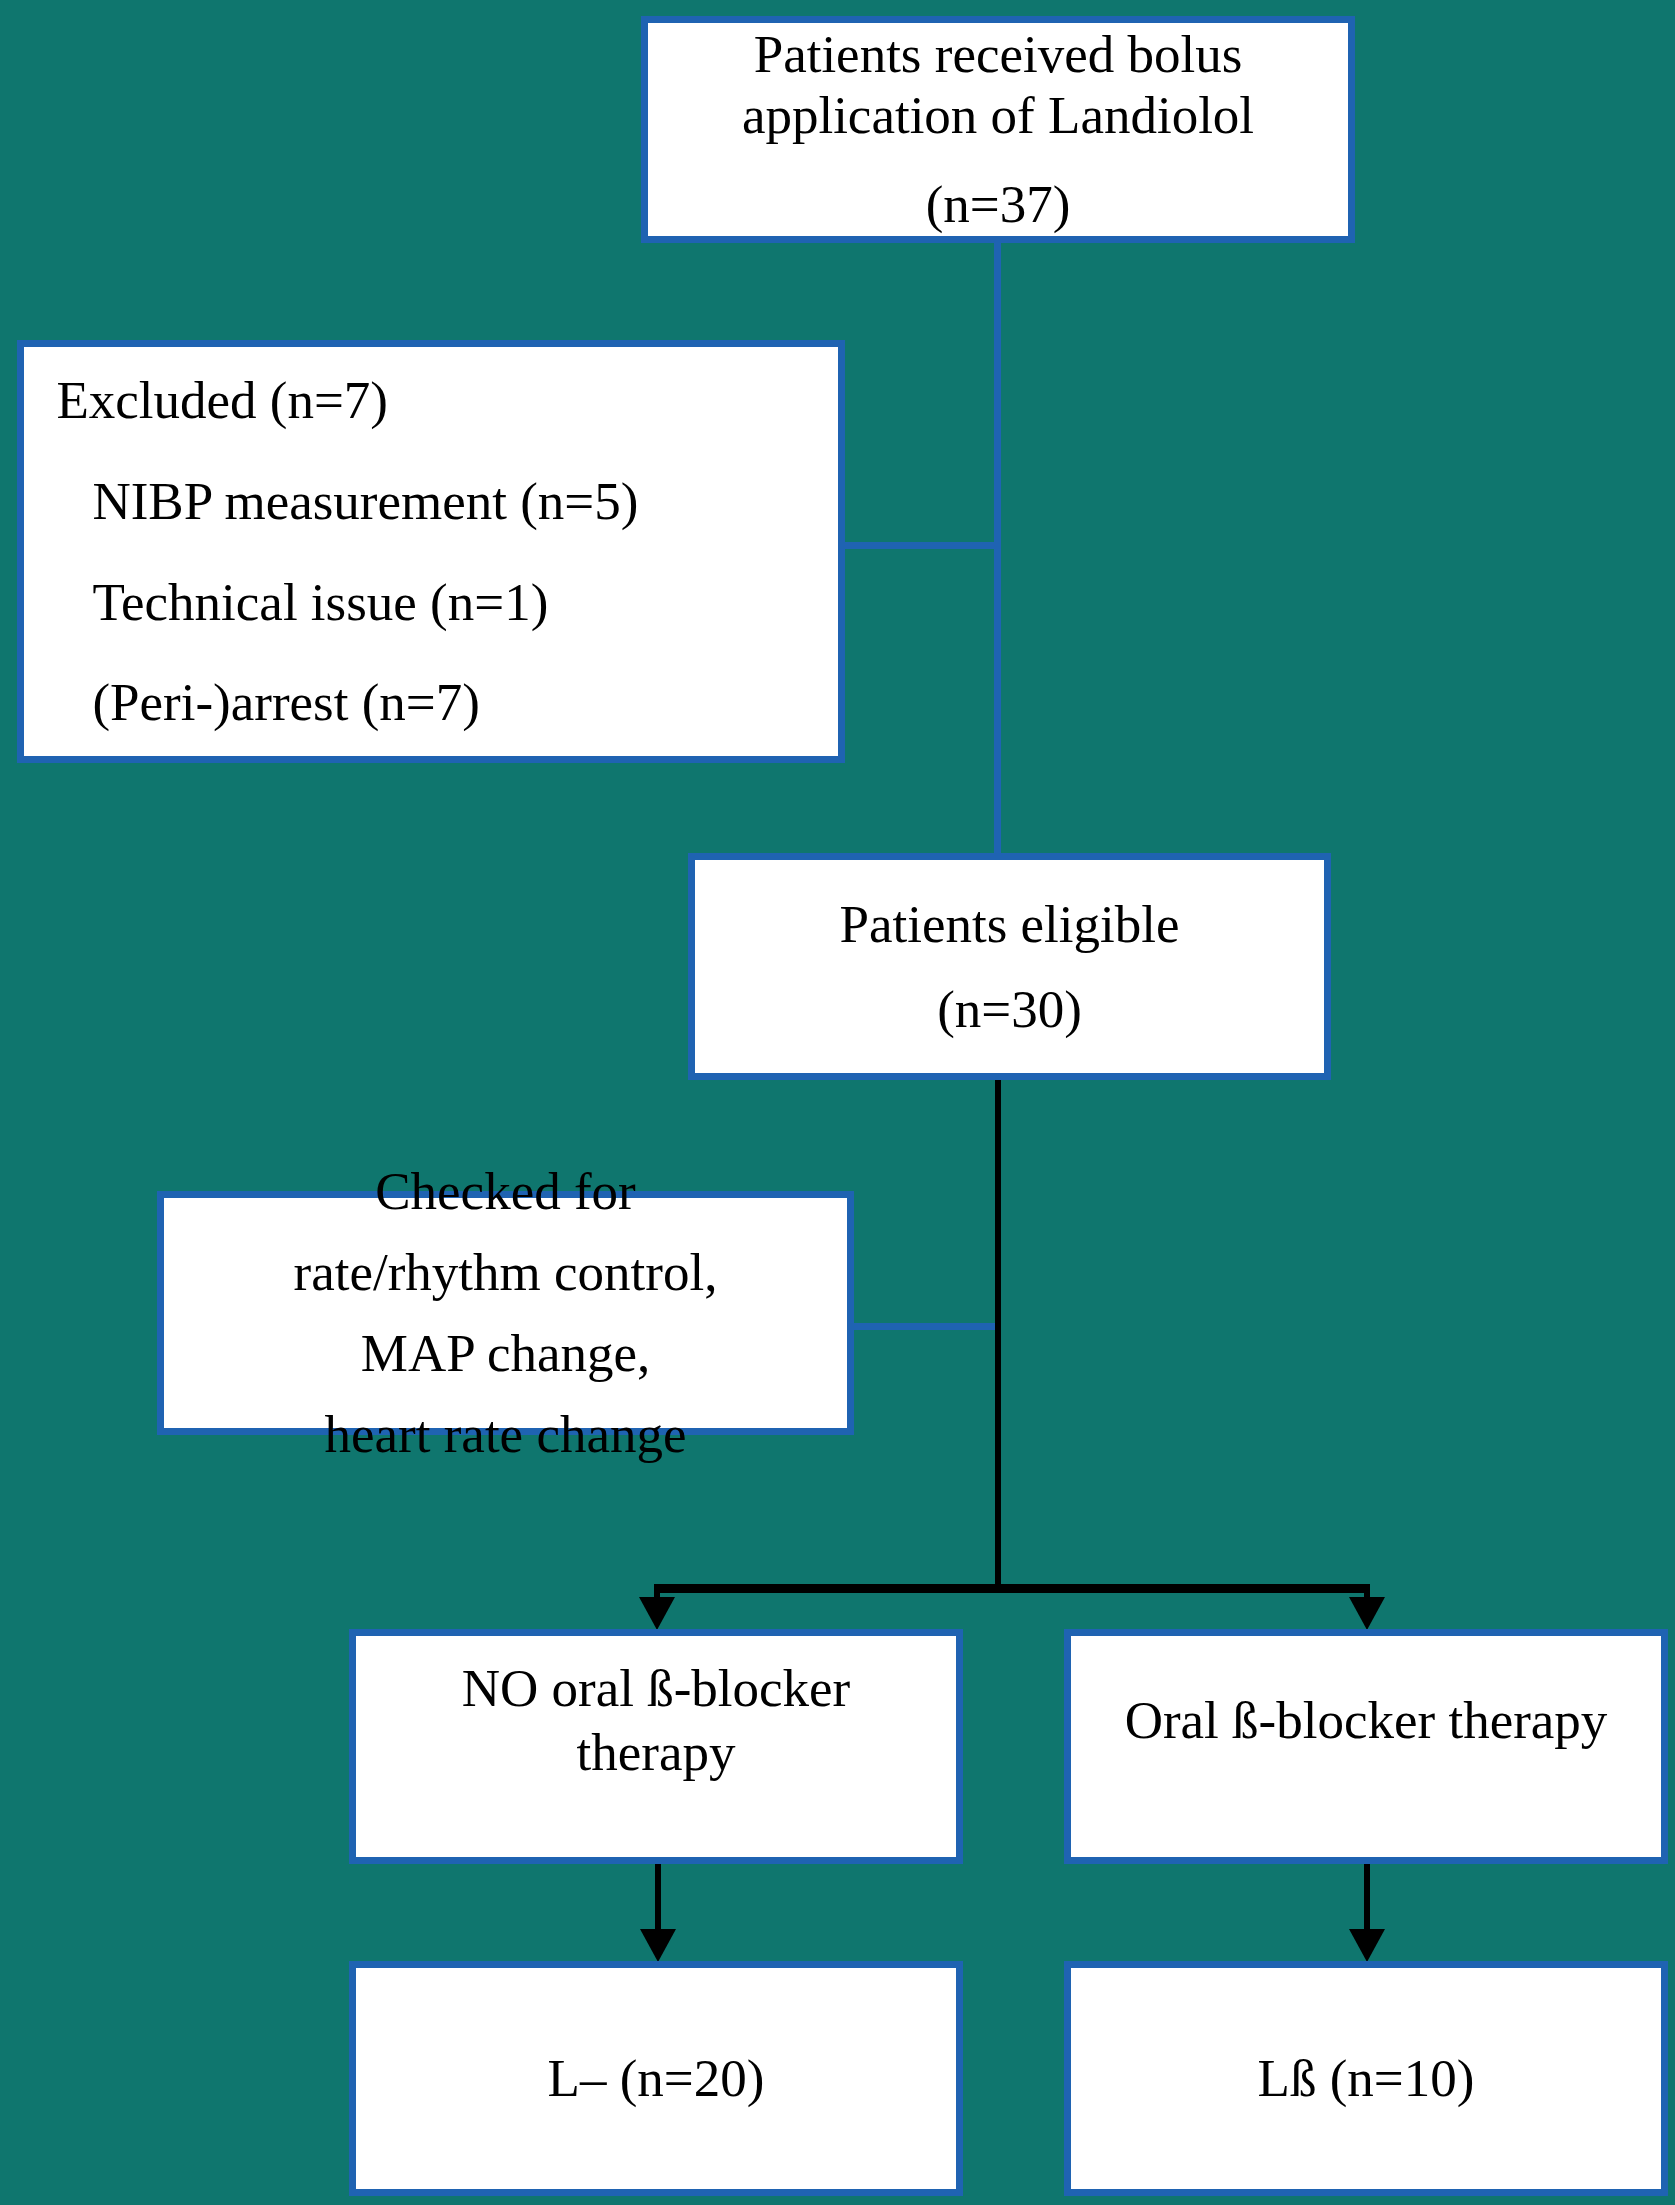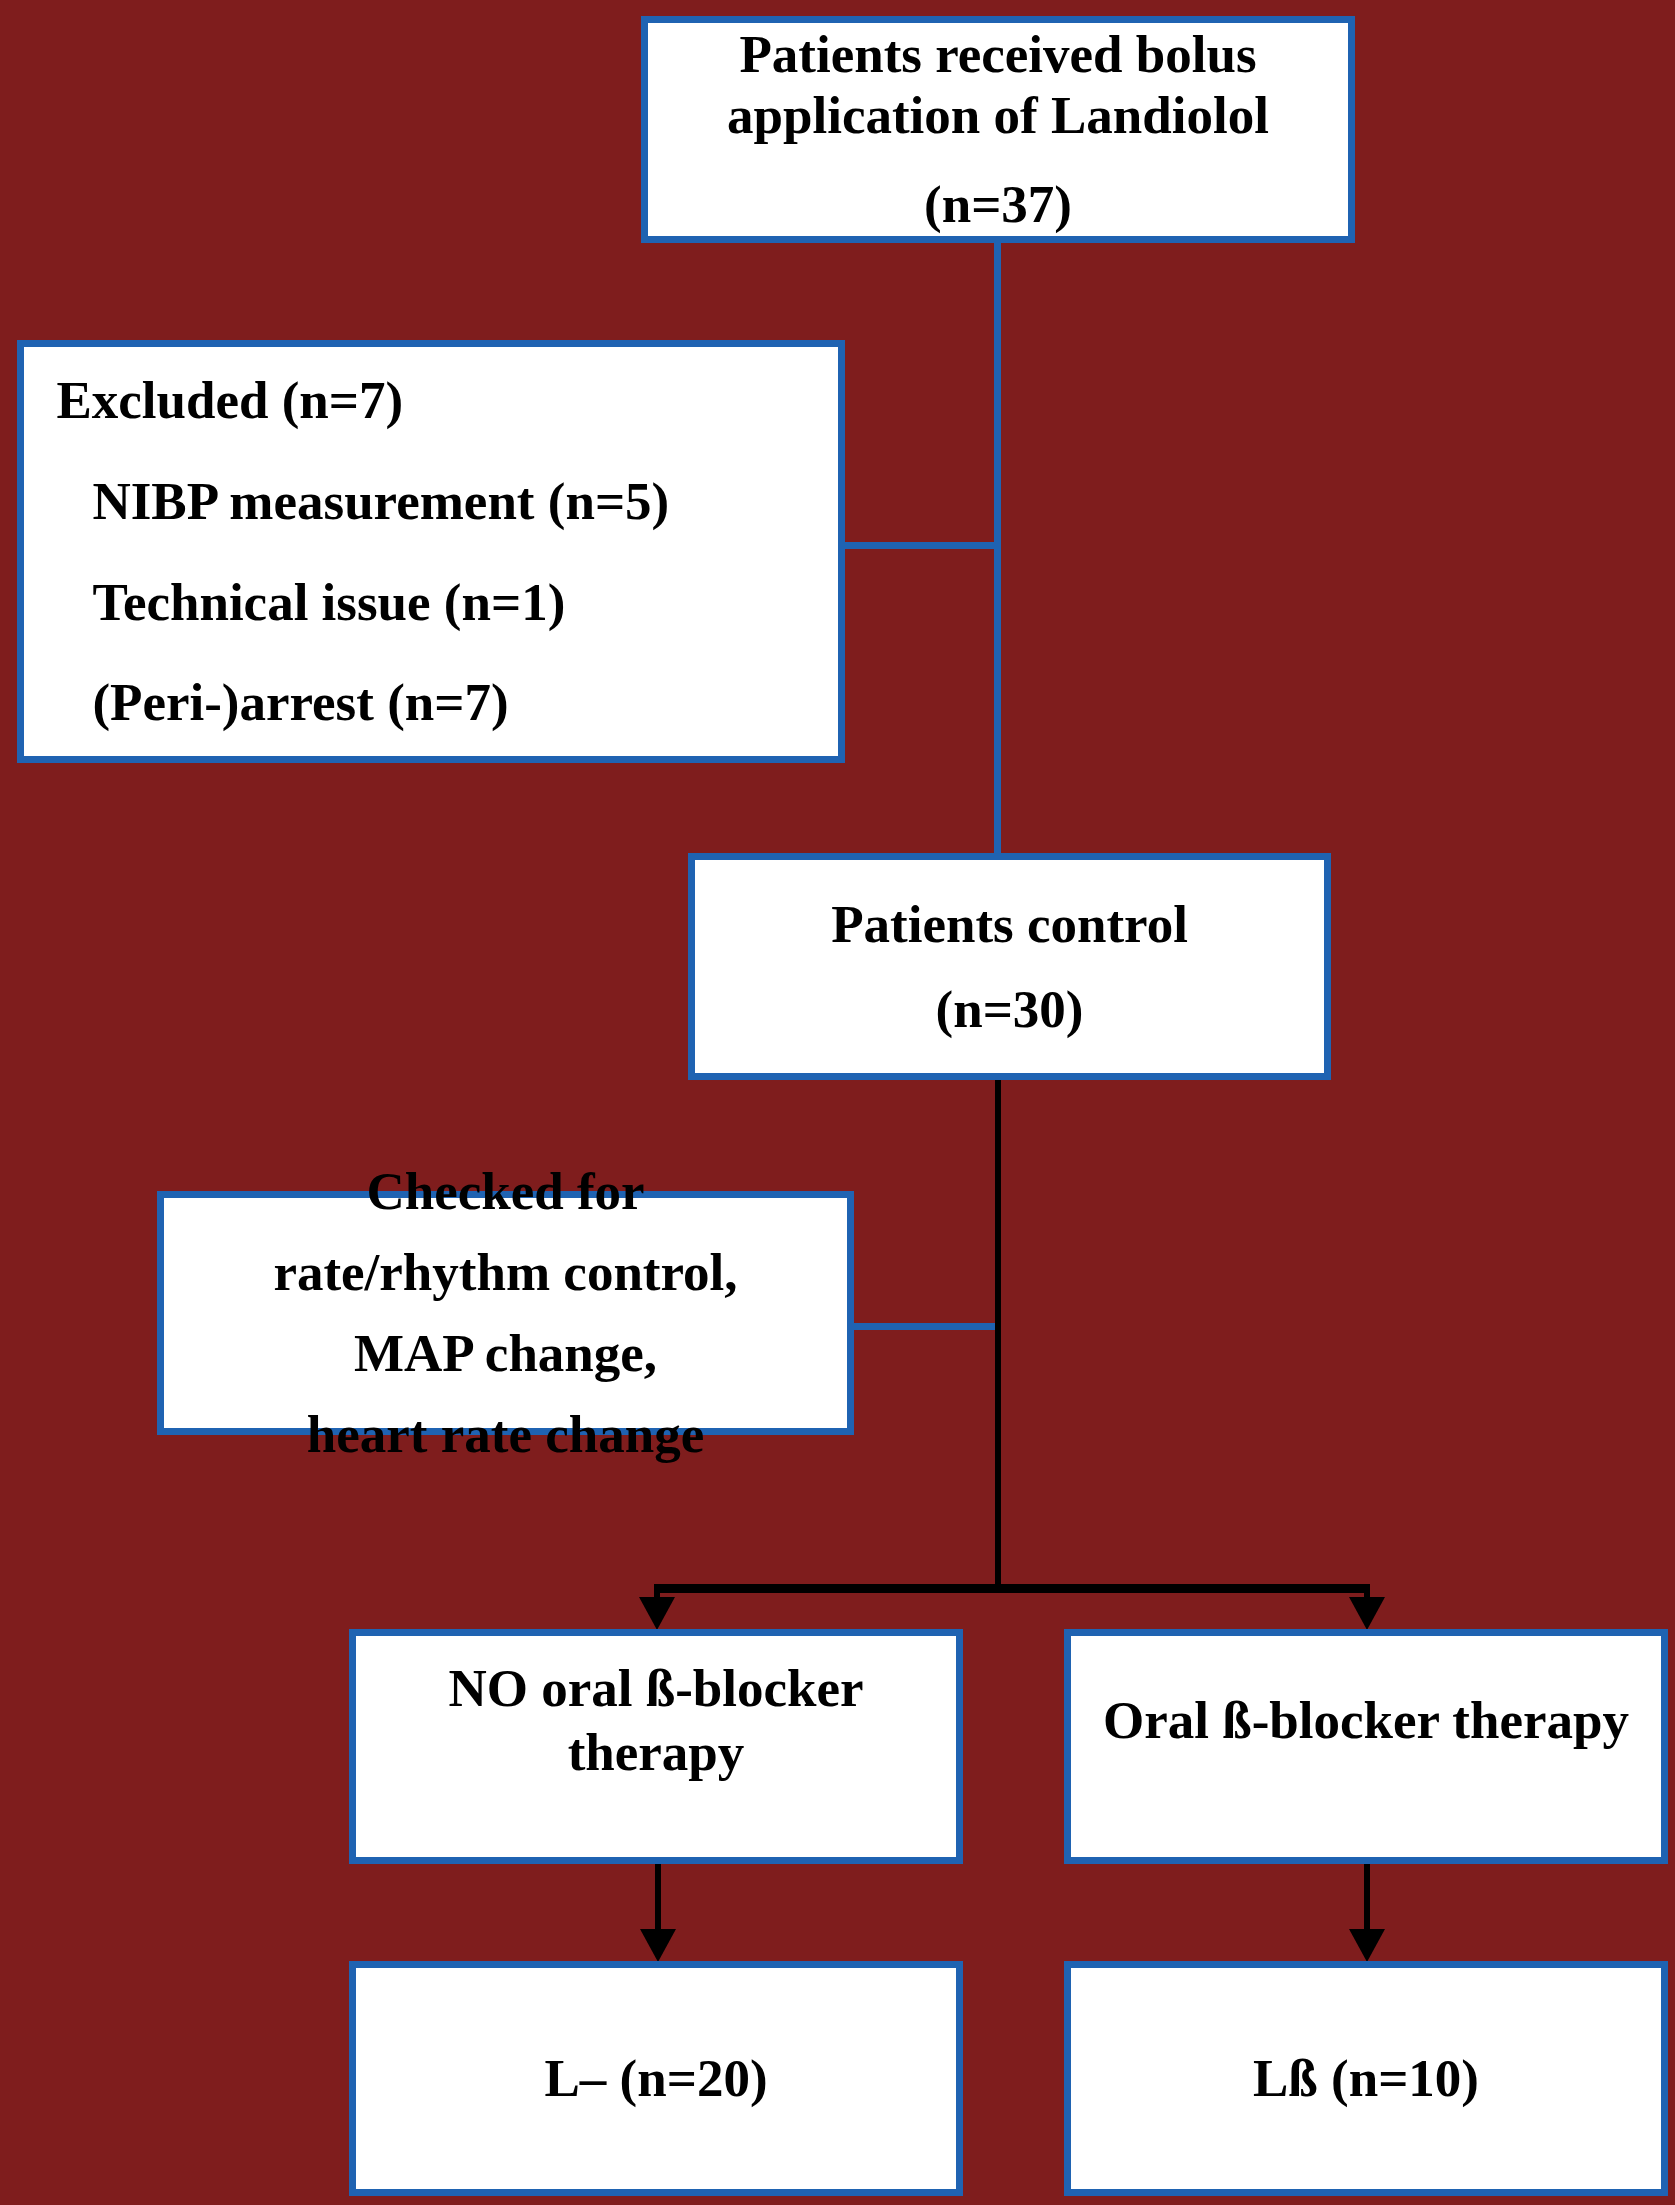--- a/index.html
+++ b/index.html
@@ -9,25 +9,24 @@
   }
   html,body{
     margin:0;
     padding:0;
     background:#ffffff;
   }
   .canvas{
     position:relative;
     width:1675px;
     height:2205px;
-    background:#7f1d1d;
+    background:#0f766e;
     font-family:"Liberation Serif", serif;
     color:#000000;
     overflow:hidden;
-    font-weight:bold;
   }
   .box{
     position:absolute;
     box-sizing:border-box;
     border:7px solid var(--blue);
     background:#ffffff;
     display:flex;
     flex-direction:column;
     align-items:center;
     justify-content:center;
@@ -99,21 +98,21 @@
   </div>
 
   <div class="box" id="box-excluded" style="left:17.4px; top:340px; width:828px; height:423px;">
     <div class="line">Excluded (n=7)</div>
     <div class="line indent">NIBP measurement (n=5)</div>
     <div class="line indent">Technical issue (n=1)</div>
     <div class="line indent">(Peri-)arrest (n=7)</div>
   </div>
 
   <div class="box" id="box-eligible" style="left:688px; top:853px; width:643px; height:227px;">
-    <div class="line">Patients control</div>
+    <div class="line">Patients eligible</div>
     <div class="line">(n=30)</div>
   </div>
 
   <div class="box" id="box-checked" style="left:157px; top:1191px; width:697px; height:244px;">
     <div class="line">Checked for</div>
     <div class="line">rate/rhythm control,</div>
     <div class="line">MAP change,</div>
     <div class="line">heart rate change</div>
   </div>
 

